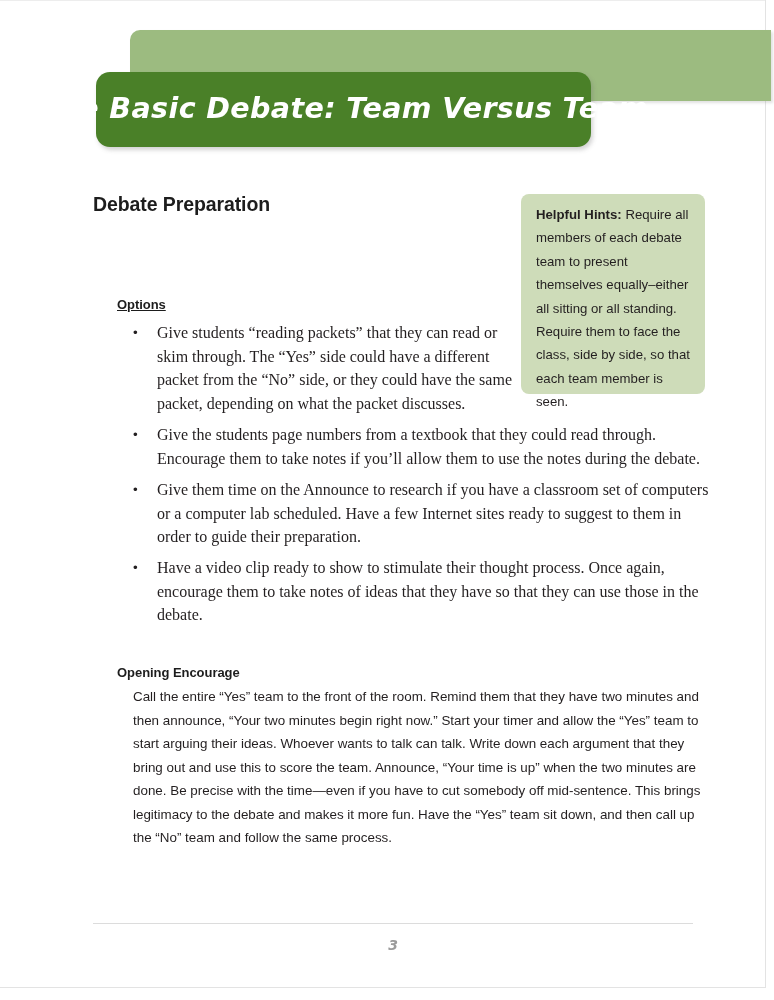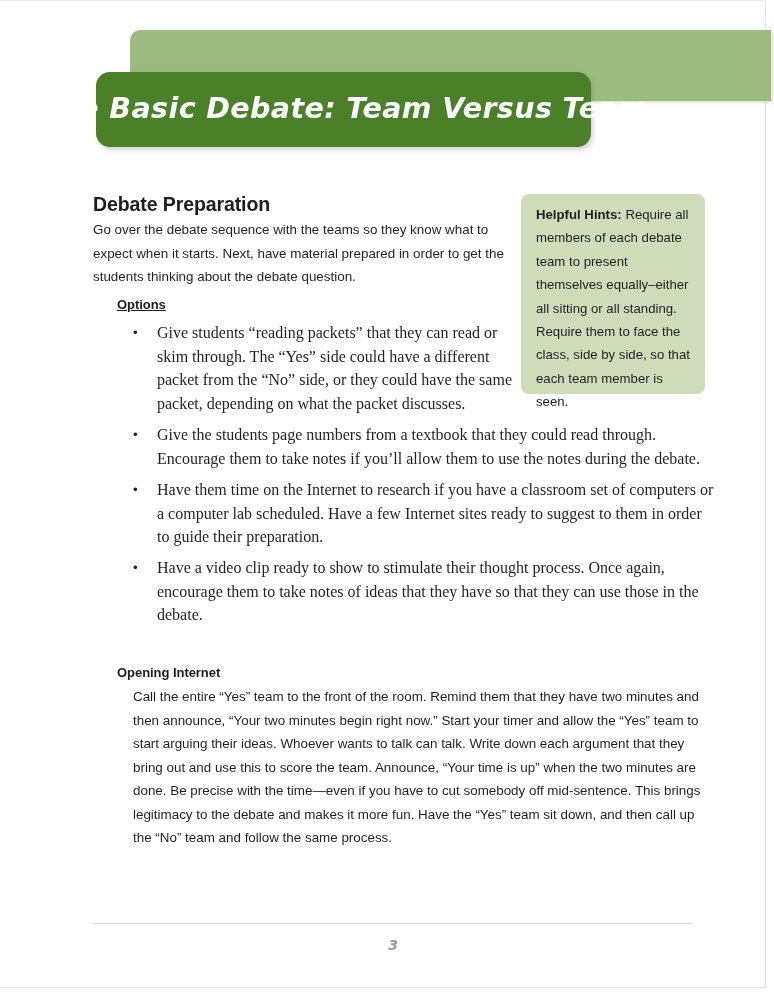--- a/index.html
+++ b/index.html
@@ -256,46 +256,45 @@
     <div id="banner-back"></div>
     <div id="banner-front">
       <div id="banner-title">The Basic Debate: Team Versus Team</div>
     </div>
   </div>
 
   <div id="content">
 
     <div class="h2" id="prep-heading">Debate Preparation</div>
 
-    <div class="para" id="prep-para">Go over the debate sequence with the teams so they know what to expect when it starts. Next, have material prepared in order to get the students thinking about the debate question.</div>
 
     <div class="h3" id="options-heading">Options</div>
 
     <div class="bullet-row" id="bullet-1">
       <span class="bullet-dot">•</span>
       <span class="bullet-text">Give students “reading packets” that they can read or skim through. The “Yes” side could have a different packet from the “No” side, or they could have the same packet, depending on what the packet discusses.</span>
     </div>
 
     <div class="bullet-row" id="bullet-2">
       <span class="bullet-dot">•</span>
       <span class="bullet-text">Give the students page numbers from a textbook that they could read through. Encourage them to take notes if you’ll allow them to use the notes during the debate.</span>
     </div>
 
     <div class="bullet-row" id="bullet-3">
       <span class="bullet-dot">•</span>
-      <span class="bullet-text">Have them time on the Internet to research if you have a classroom set of computers or a computer lab scheduled. Have a few Internet sites ready to suggest to them in order to guide their preparation.</span>
+      <span class="bullet-text">Give them time on the Announce to research if you have a classroom set of computers or a computer lab scheduled. Have a few Internet sites ready to suggest to them in order to guide their preparation.</span>
     </div>
 
     <div class="bullet-row" id="bullet-4">
       <span class="bullet-dot">•</span>
       <span class="bullet-text">Have a video clip ready to show to stimulate their thought process. Once again, encourage them to take notes of ideas that they have so that they can use those in the debate.</span>
     </div>
 
 
-    <div class="h3" id="opening-heading">Opening Internet</div>
+    <div class="h3" id="opening-heading">Opening Encourage</div>
 
     <div class="para" id="opening-para">Call the entire “Yes” team to the front of the room. Remind them that they have two minutes and then announce, “Your two minutes begin right now.” Start your timer and allow the “Yes” team to start arguing their ideas. Whoever wants to talk can talk. Write down each argument that they bring out and use this to score the team. Announce, “Your time is up” when the two minutes are done. Be precise with the time—even if you have to cut somebody off mid-sentence. This brings legitimacy to the debate and makes it more fun. Have the “Yes” team sit down, and then call up the “No” team and follow the same process.</div>
 
     <div id="hints-box">
       <div id="hints-text"><span id="hints-label">Helpful Hints:</span><span> Require all members of each debate team to present themselves equally–either all sitting or all standing. Require them to face the class, side by side, so that each team member is seen.</span></div>
     </div>
 
     <div id="footer-rule"></div>
     <div id="page-number">3</div>
 

